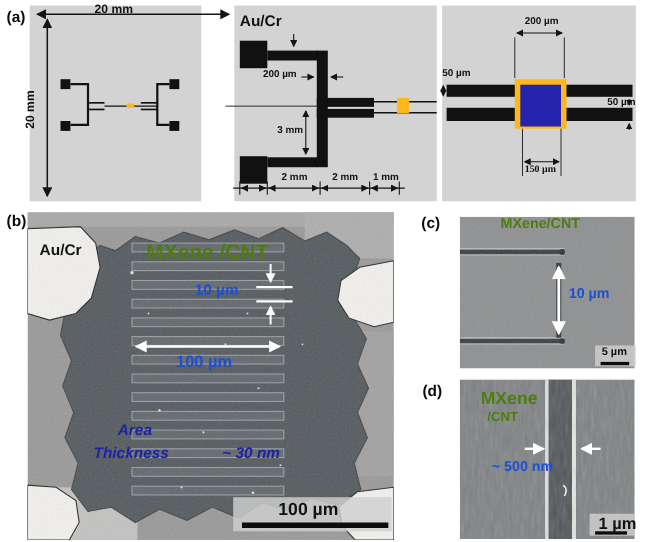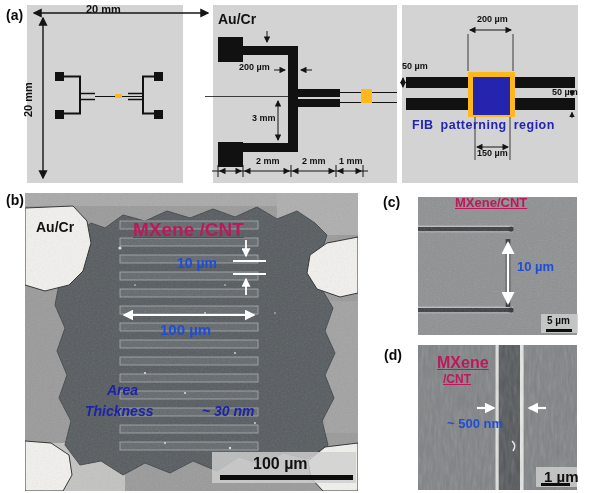--- a/index.html
+++ b/index.html
@@ -4,21 +4,21 @@
 <style>
   html,body{margin:0;padding:0;background:#ffffff;}
   .stage{position:relative;width:600px;height:493px;background:#ffffff;overflow:hidden;
          font-family:"Liberation Sans",sans-serif;}
   .gpanel{position:absolute;background:#d3d3d3;}
   .lbl{position:absolute;font-weight:bold;white-space:nowrap;color:#111;line-height:1.05;}
   .letter{font-size:14px;color:#0a0a0a;}
   .dim{font-size:9px;}
   .dim11{font-size:11px;}
   .vrot{transform:rotate(-90deg);transform-origin:0 0;}
-  .orange{color:#be185d;text-decoration:underline;}
+  .orange{color:#4d7c0f;}
   .white{color:#1d4ed8;}
   .navyit{color:#1c23a8;font-style:italic;font-size:14px;}
   .fib{font-size:12.5px;letter-spacing:.5px;word-spacing:3px;color:#2424ae;}
   .sem{position:absolute;display:block;}
   .sbox{position:absolute;background:rgba(208,208,208,.82);}
   .sbar{position:absolute;background:#0c0c0c;}
   svg{display:block;}
 </style>
 </head>
 <body>
@@ -238,22 +238,21 @@
   <span class="lbl dim" style="left:239px;top:63px;">200 µm</span>
   <span class="lbl dim" style="left:252px;top:114px;">3 mm</span>
   <span class="lbl dim" style="left:219px;top:157px;">1 mm</span>
   <span class="lbl dim" style="left:256px;top:157px;">2 mm</span>
   <span class="lbl dim" style="left:302px;top:157px;">2 mm</span>
   <span class="lbl dim" style="left:339px;top:157px;">1 mm</span>
 
   <span class="lbl dim" style="left:477px;top:15px;">200 µm</span>
   <span class="lbl dim" style="left:402px;top:62px;">50 µm</span>
   <span class="lbl dim" style="left:552px;top:88px;">50 µm</span>
-  <span class="lbl dim" style="left:477px;top:149px;">150 µm</span>
-  <span class="lbl fib" style="left:412px;top:119px;">FIB patterning region</span>
+  <span class="lbl dim" style="left:477px;top:149px;font-family:Liberation Serif, serif;">150 µm</span>
 
   <span class="lbl letter" style="left:6px;top:193px;">(b)</span>
   <span class="lbl" style="left:36px;top:220px;font-size:14px;">Au/Cr</span>
   <span class="lbl orange" style="left:133px;top:220px;font-size:19px;">MXene /CNT</span>
   <span class="lbl white" style="left:177px;top:256px;font-size:14px;">10 µm</span>
   <span class="lbl white" style="left:160px;top:322px;font-size:15px;">100 µm</span>
   <span class="lbl navyit" style="left:107px;top:383px;">Area</span>
   <span class="lbl navyit" style="left:85px;top:404px;">Thickness</span>
   <span class="lbl navyit" style="left:202px;top:404px;">~ 30 nm</span>
   <span class="lbl" style="left:253px;top:456px;font-size:16px;">100 µm</span>

